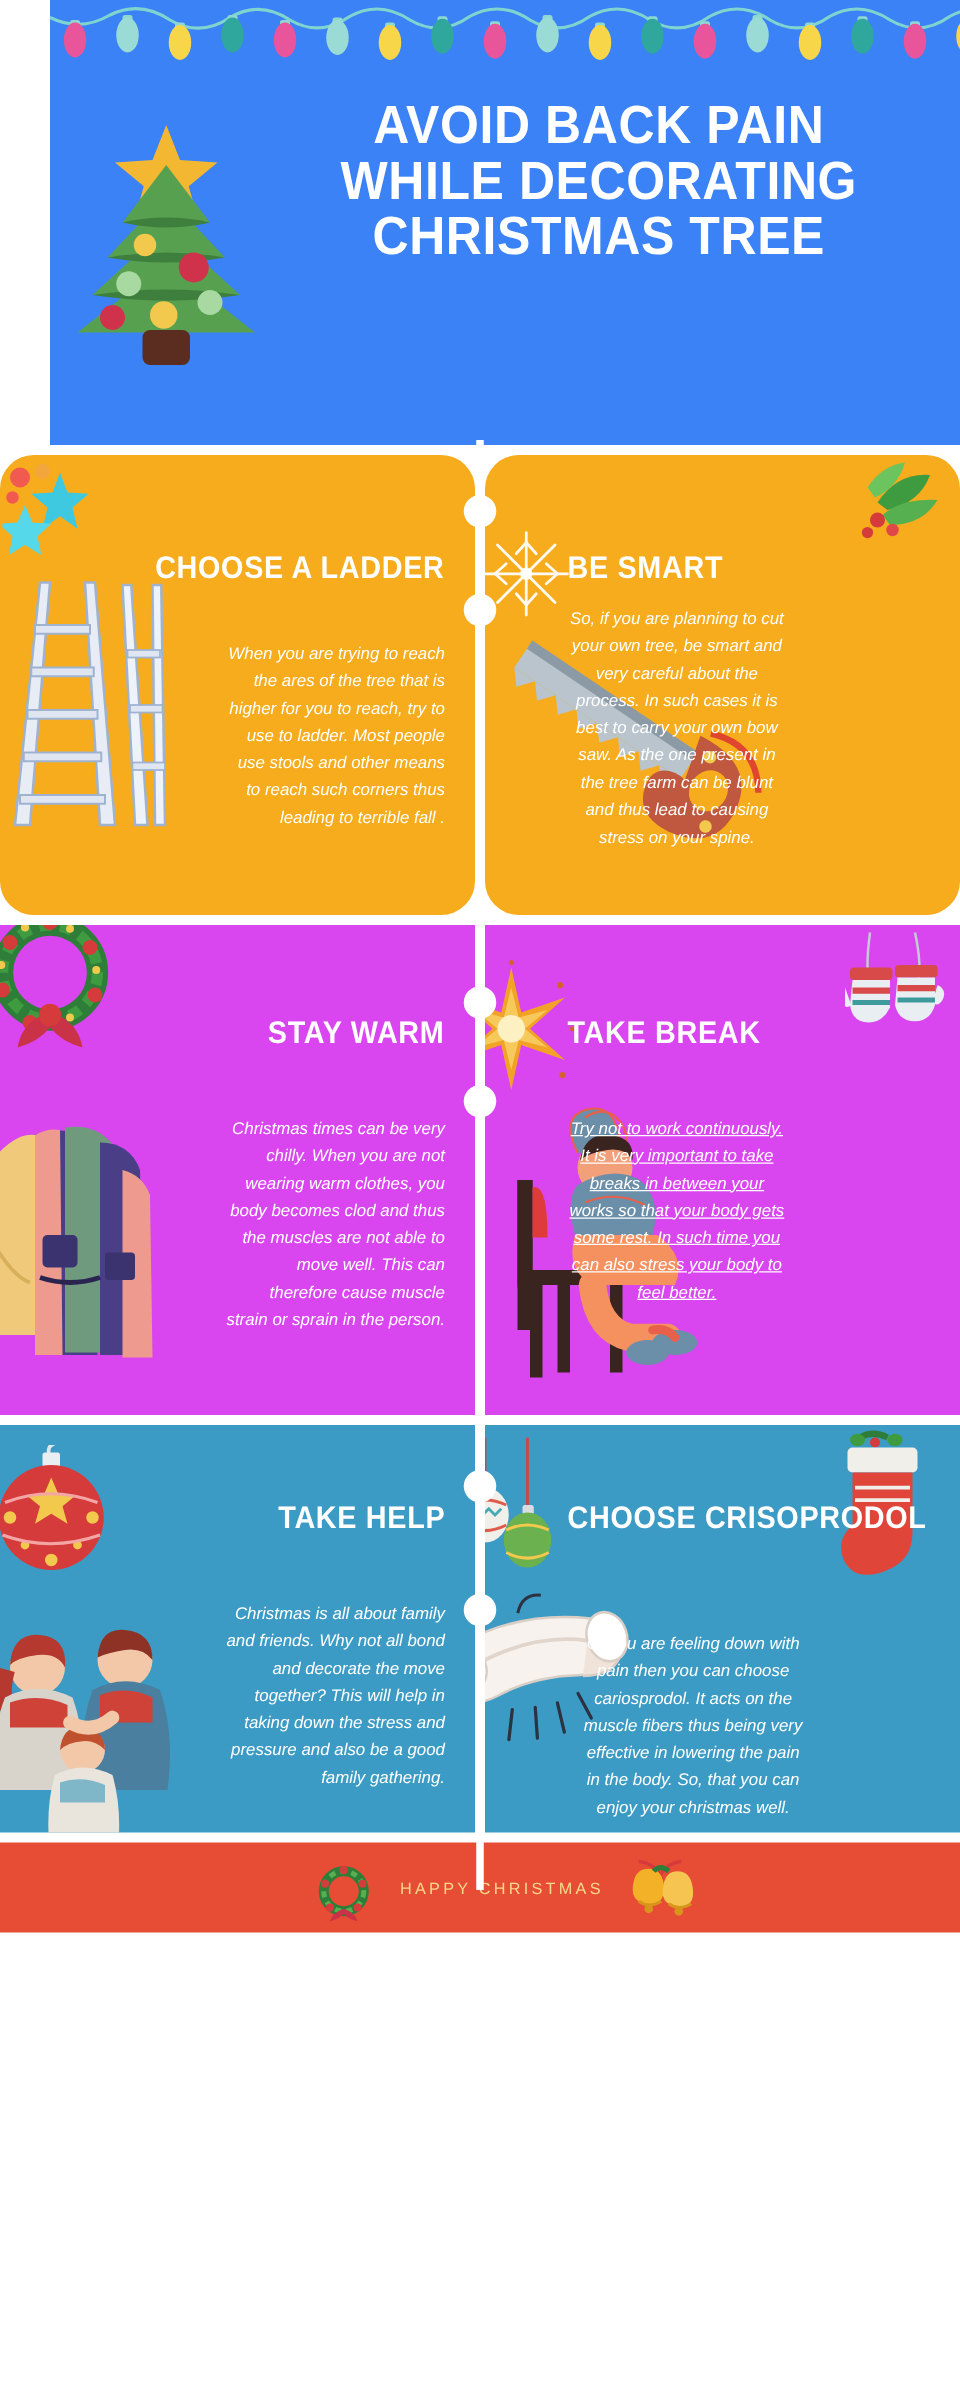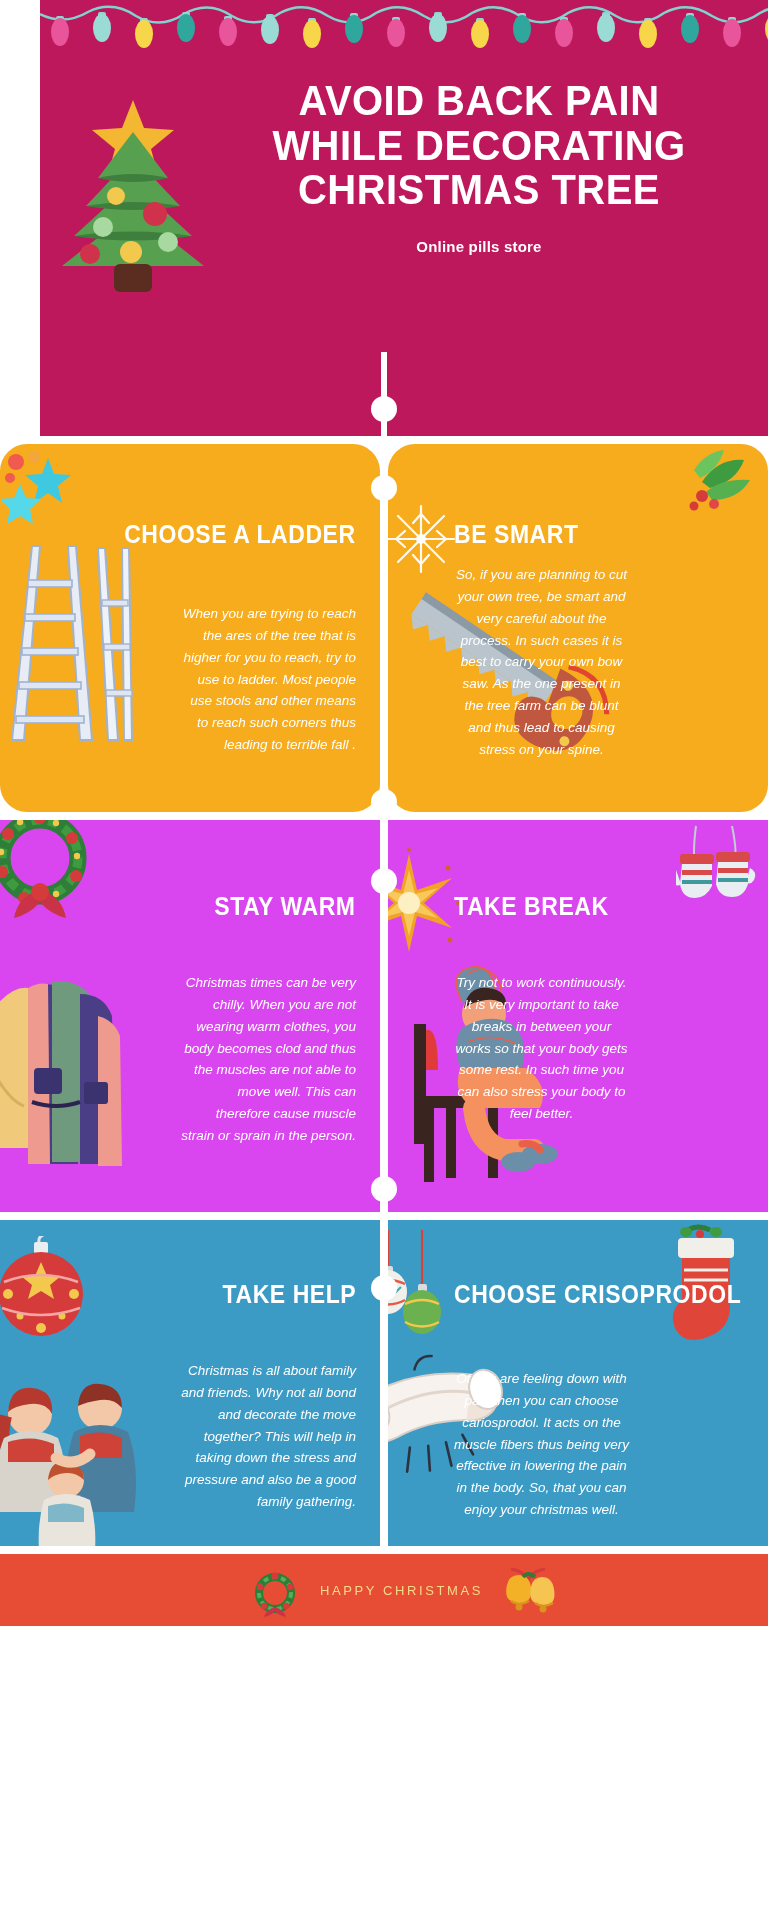--- a/index.html
+++ b/index.html
@@ -12,22 +12,22 @@
     width: 768px;
     min-height: 1920px;
     position: relative;
     background: #ffffff;
     overflow: hidden;
   }
 
   
   .header {
     position: relative;
-    background: #be185d;
-    height: 436px;
+    background: #3b82f6;
+    height: 356px;
     overflow: hidden;
     margin-left: 40px;
   }
   .lights-wrap {
     position: absolute;
     top: 0; left: 0;
     width: 768px; height: 60px;
   }
   .header-inner {
     display: flex;
@@ -111,26 +111,26 @@
     line-height: 1.62;
     font-style: italic;
     color: #ffffff;
     position: absolute;
     z-index: 4;
     width: 175px;
   }
   .card.left .card-body  { right: 24px; text-align: right; }
   .card.right .card-body { left: 66px;  text-align: center;  }
 
-  .band-yellow .card.left  .card-body { top: 159px; }
+  .band-yellow .card.left  .card-body { top: 148px; }
   .band-yellow .card.right .card-body { top: 120px; }
   .band-teal   .card.left  .card-body { top: 152px; }
-  .band-teal   .card.right .card-body { top: 152px; }
+  .band-teal   .card.right .card-body { top: 152px; text-decoration: underline; }
   .band-blue   .card.left  .card-body { top: 140px; }
-  .band-blue   .card.right .card-body { top: 148px; }
+  .band-blue   .card.right .card-body { top: 164px; margin-left: 13px; }
 
   
   .corner-deco {
     position: absolute;
     z-index: 3;
     pointer-events: none;
   }
   .deco-tl { top: 4px; left: 2px; }
   .deco-tr { top: 4px; right: 6px; }
 
@@ -291,21 +291,20 @@
           <circle cx="32" cy="160" r="10" fill="#d0324b"></circle>
         </svg>
       </div>
 
       <div class="header-text">
         <h1 class="main-title">
           <div>AVOID BACK PAIN</div>
           <div>WHILE DECORATING</div>
           <div>CHRISTMAS TREE</div>
         </h1>
-        <div class="sub-title">Online pills store</div>
       </div>
     </div>
   </div>
 
   <div class="timeline"></div>
   <div class="tl-dot" style="left:384px; top:396px;"></div>
   <div class="tl-dot" style="left:384px; top:475px;"></div>
   <div class="tl-dot" style="left:384px; top:789px;"></div>
   <div class="tl-dot" style="left:384px; top:868px;"></div>
   <div class="tl-dot" style="left:384px; top:1176px;"></div>

